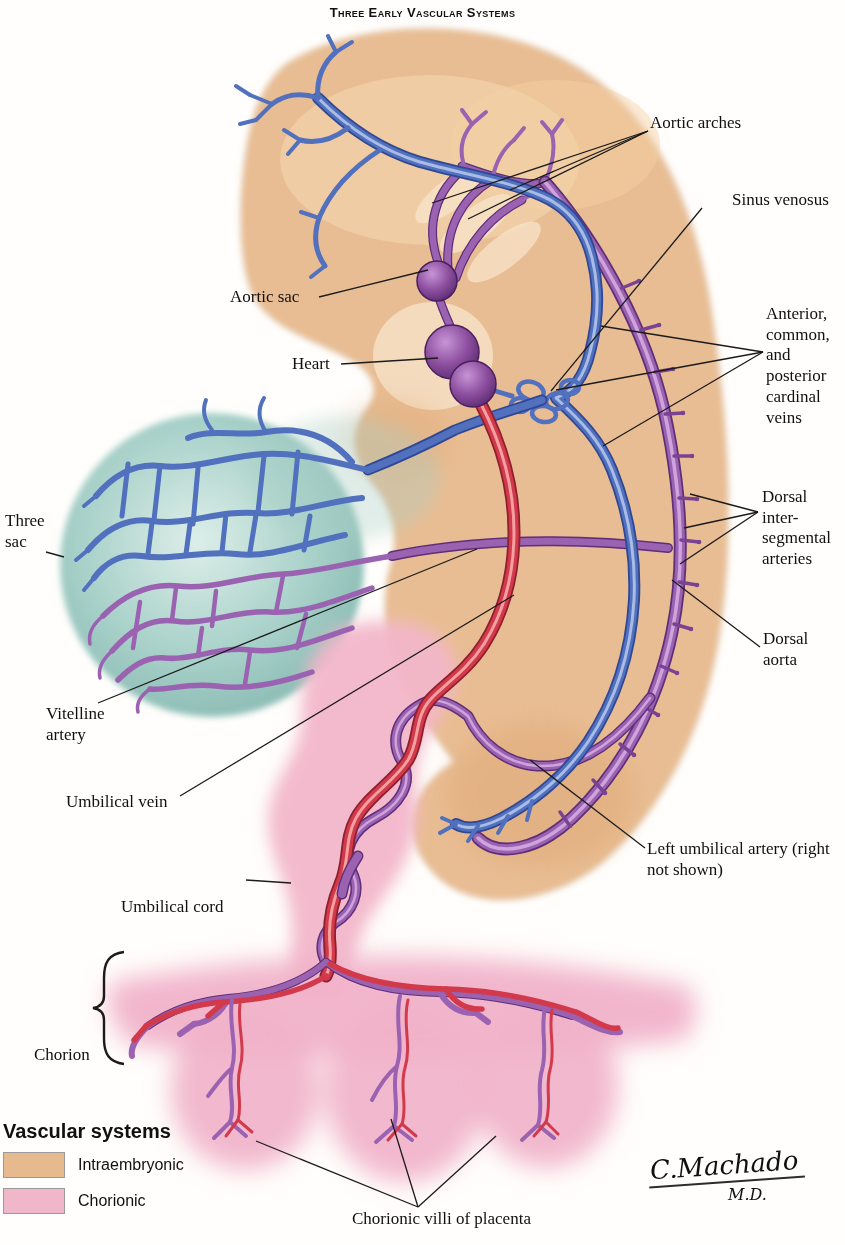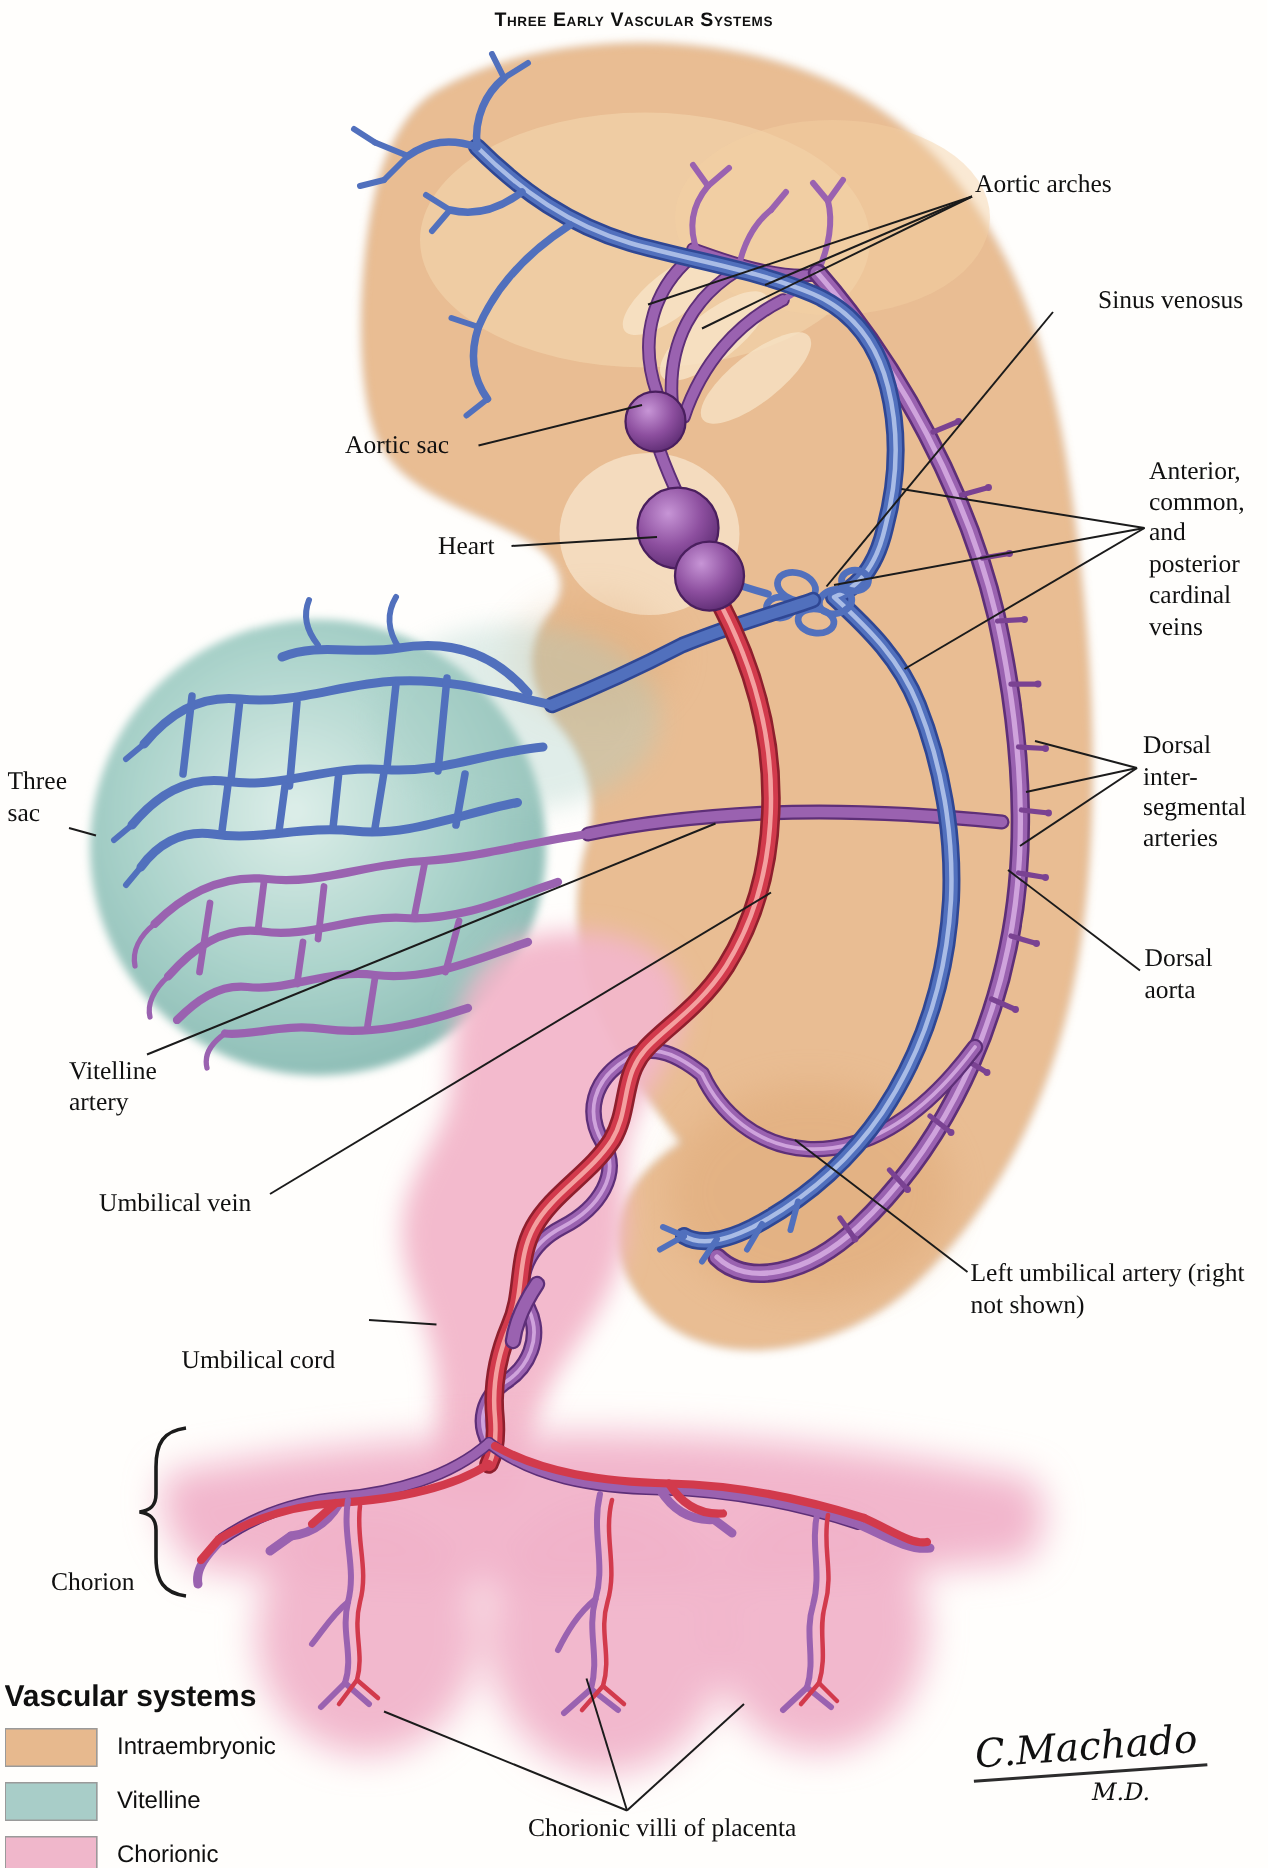--- a/index.html
+++ b/index.html
@@ -367,24 +367,20 @@
 <div class="lbl" style="left:34px;top:1045px;">Chorion</div>
 <div class="lbl" style="left:352px;top:1209px;">Chorionic villi of placenta</div>
 
 <div id="legend">
   <div class="hd">Vascular systems</div>
   <div class="lrow">
     <span class="sw" style="background: rgb(231, 185, 142);"></span>
     <span>Intraembryonic</span>
   </div>
   <div class="lrow">
-    <span class="sw" style="background: rgb(168, 205, 200);"></span>
-    <span>Vitelline</span>
-  </div>
-  <div class="lrow">
     <span class="sw" style="background: rgb(240, 183, 203);"></span>
     <span>Chorionic</span>
   </div>
 </div>
 
 <div id="sig">
   <span class="nm">C.Machado</span>
   <div class="md">M.D.</div>
 </div>
 

